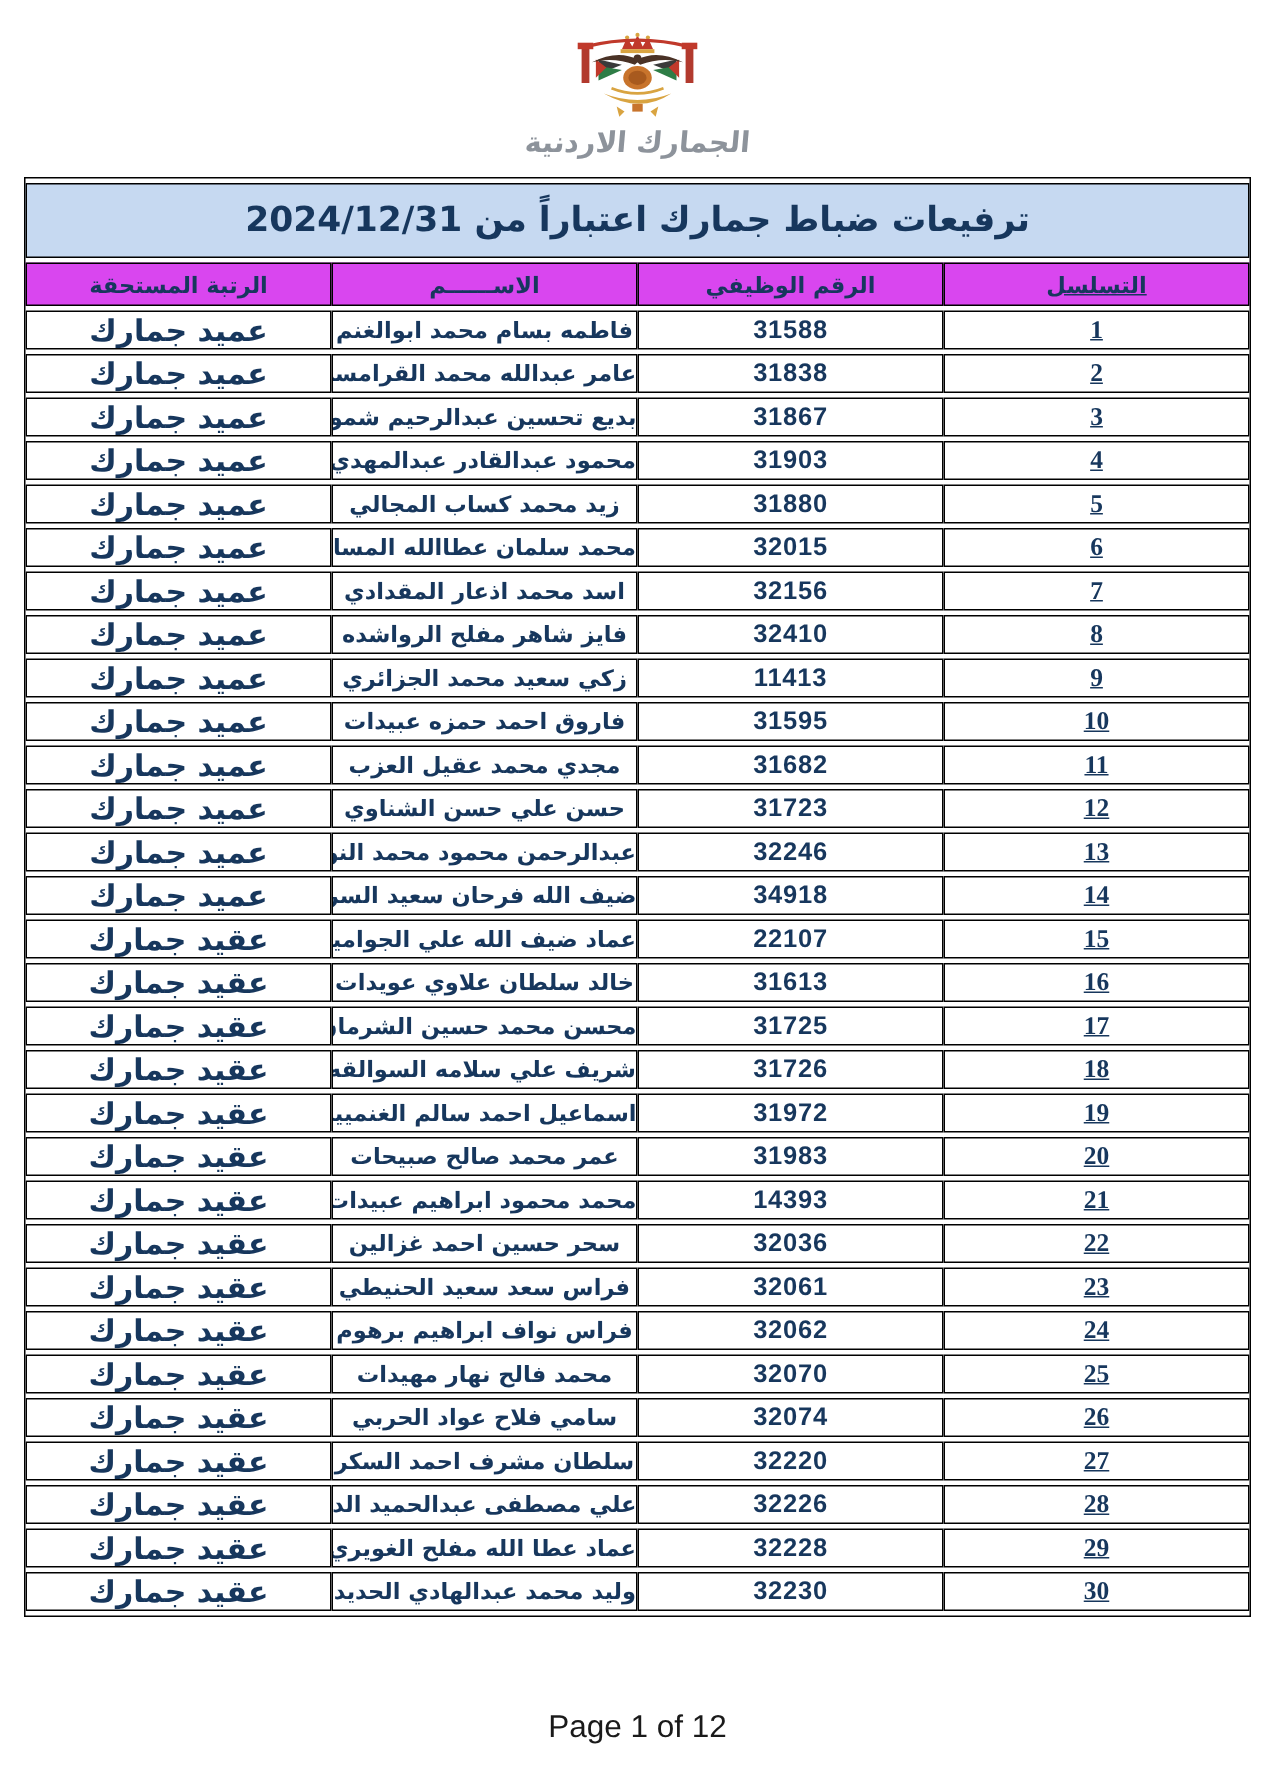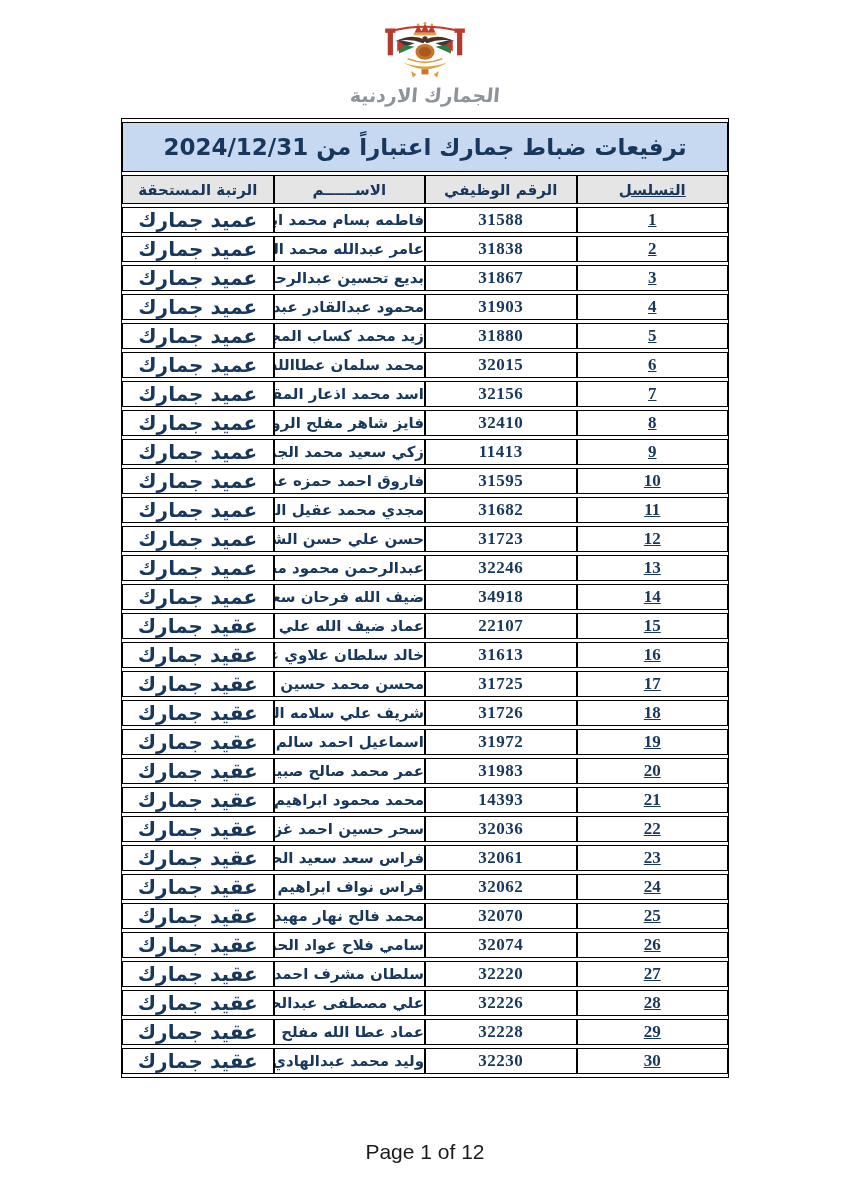--- a/index.html
+++ b/index.html
@@ -32,21 +32,21 @@
     color: #8d939b;
     font-size: 19px;
     font-weight: bold;
     letter-spacing: 1px;
     transform: skewX(-5deg);
     font-family: "DejaVu Sans", sans-serif;
   }
   
   table.promotions {
     margin: 12px auto 0 auto;
-    width: 608px;
+    width: 818px;
     table-layout: fixed;
     border-collapse: separate;
     border-spacing: 0 3px;
     border: 1px solid #000;
     background: #fff;
   }
   table.promotions td, table.promotions th {
     border: 1.5px solid #000;
     text-align: center;
     vertical-align: middle;
@@ -57,27 +57,27 @@
     white-space: nowrap;
   }
   td.title-cell {
     background: #c6d9f1;
     color: #000000;
     font-size: 23px;
     height: 48px;
     font-family: "DejaVu Sans", sans-serif;
   }
   tr.head th {
-    background: #e5e5e5;
+    background: #d946ef;
     font-size: 15px;
     height: 27px;
   }
   tbody td { height: 24px; background: #fff; }
   .c-serial  { width: 72px;  font-family: "Liberation Serif", serif; font-size: 17px; text-decoration: underline; }
-  .c-empno   { width: 110px; font-family: Liberation Serif, serif; font-size: 17px; letter-spacing: 0.5px; }
+  .c-empno   { width: 110px; font-family: Liberation Sans, sans-serif; font-size: 17px; letter-spacing: 0.5px; }
   .c-name    { width: 358px; font-size: 15px; }
   .c-rank    { width: 168px; font-size: 20px; }
   tr.head th.c-serial, tr.head th.c-empno { font-family: "DejaVu Sans", sans-serif; letter-spacing: 0; text-align: center; }
   
   .footer {
     position: absolute;
     left: 0;
     right: 0;
     bottom: 28px;
     text-align: center;

